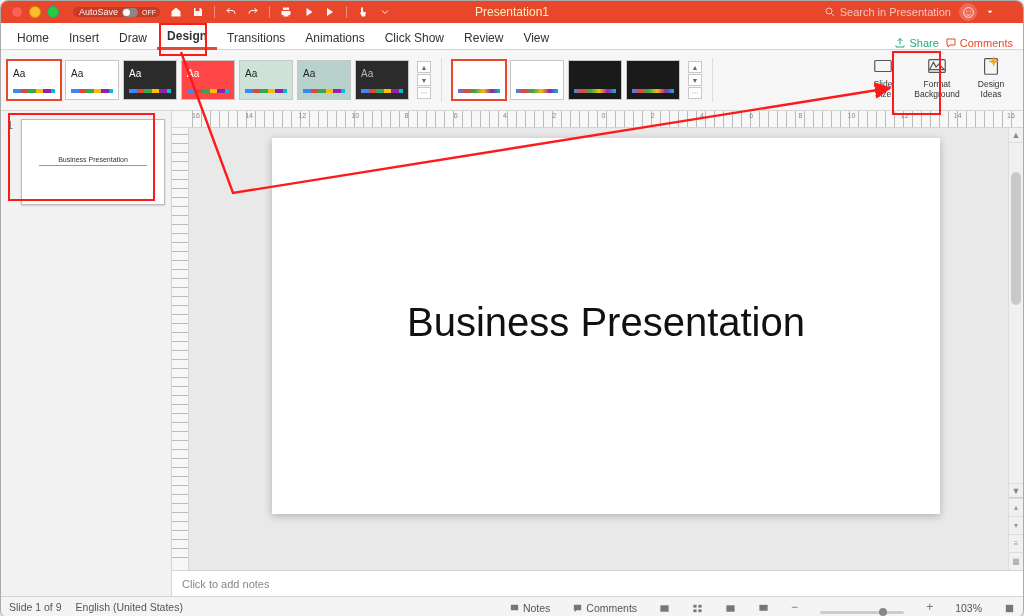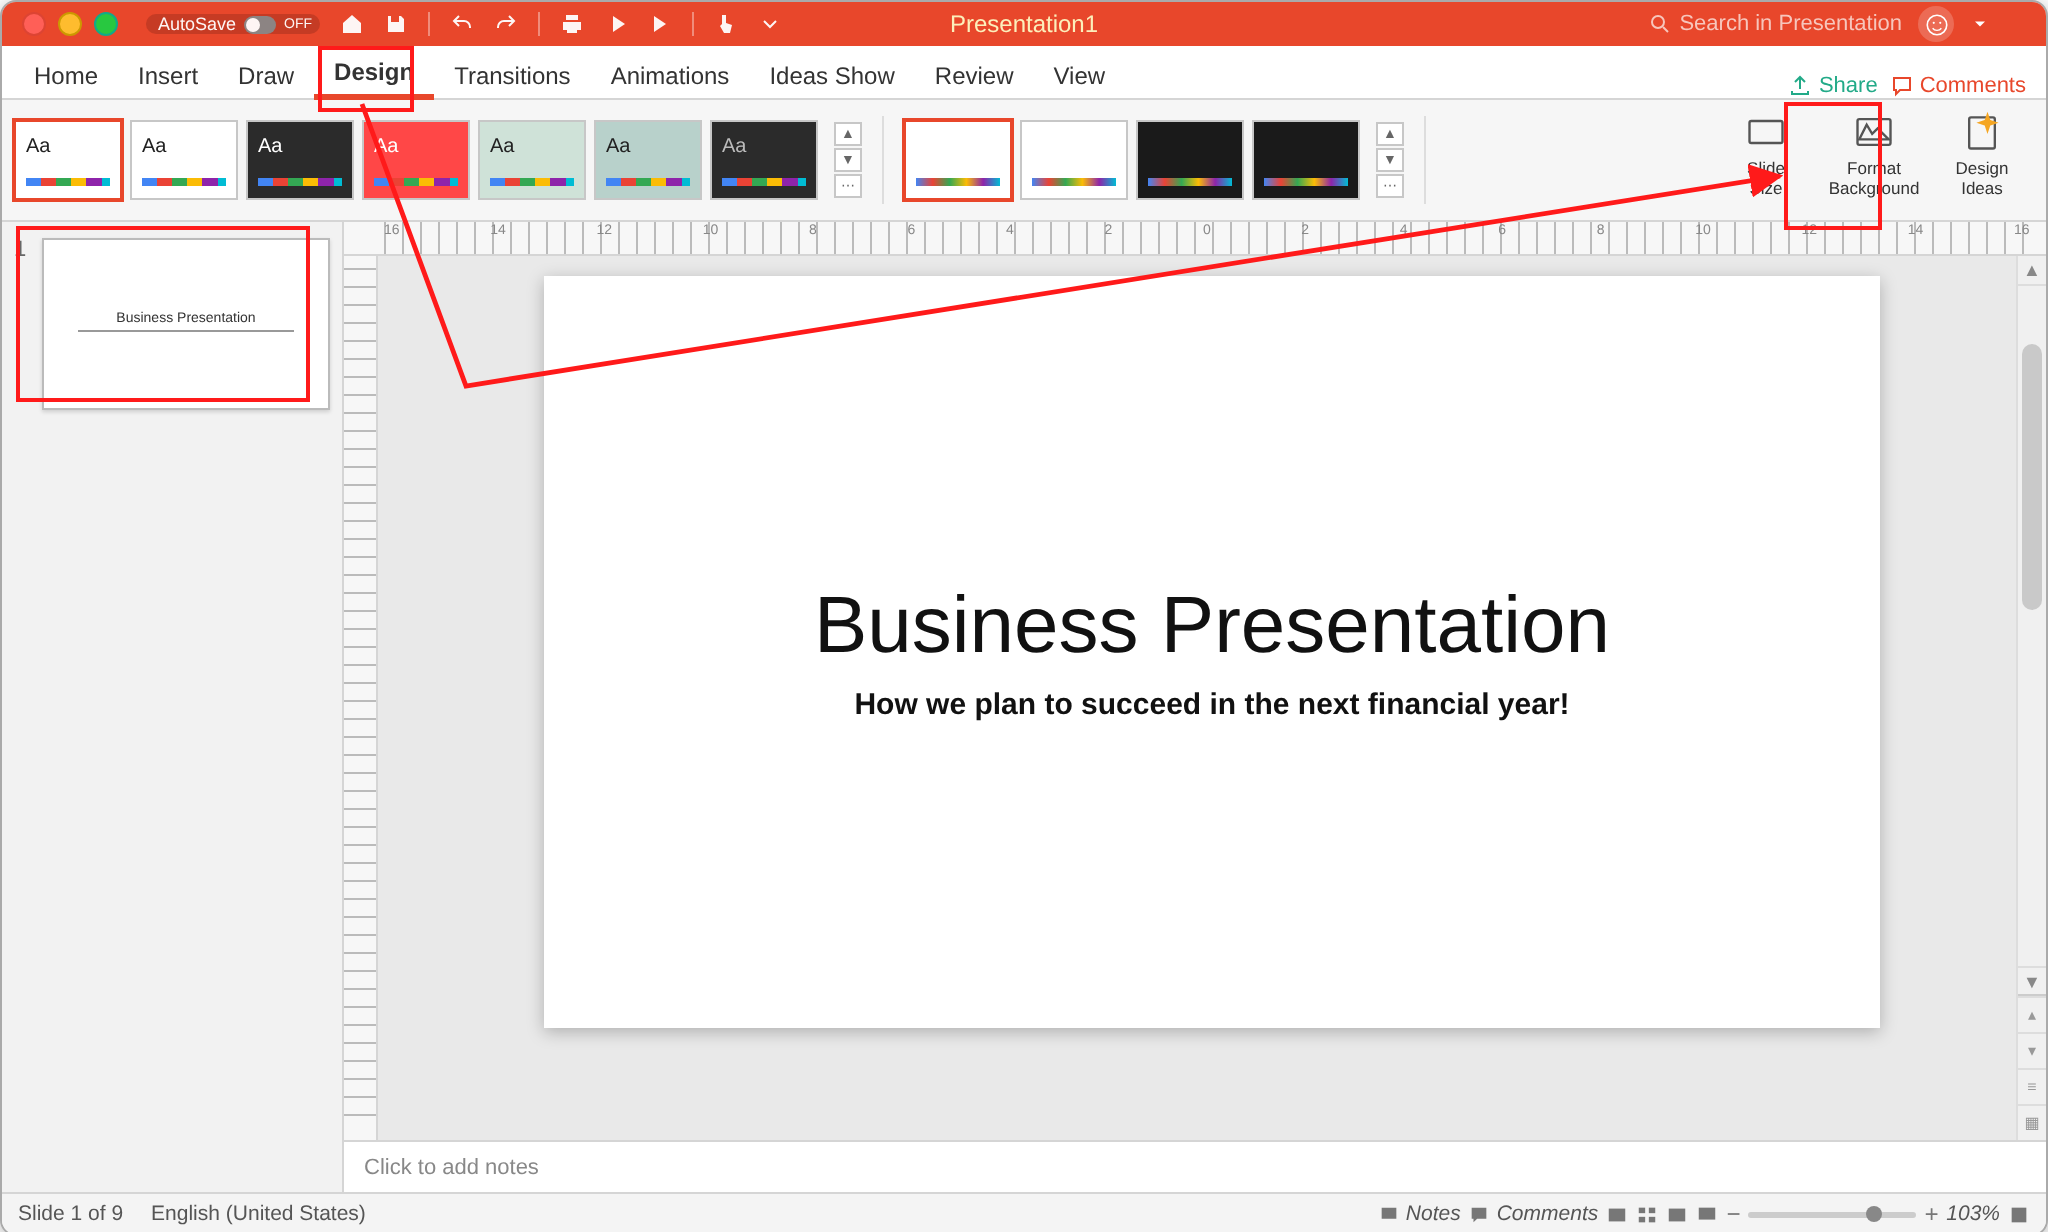--- a/index.html
+++ b/index.html
@@ -83,21 +83,21 @@
   .scroll-arrow.up{ top:0; border-bottom:1px solid #ddd;}
   .scroll-arrow.dn{ bottom:72px; border-top:1px solid #ddd;}
   .view-toggles { position:absolute; right:0; bottom:0; width:14px; height:72px; display:flex; flex-direction:column; border-top:1px solid #ccc;}
   .view-toggles span { flex:1; border-top:1px solid #ddd; display:flex; align-items:center; justify-content:center; font-size:8px; color:#999; background:#f0f0f0;}
 
   
   .notesbar { height:26px; background:#fff; border-top:1px solid #d5d5d5; display:flex; align-items:center; padding:0 10px; font-size:11px; color:#888;}
 
   
   .statusbar { position:absolute; bottom:0; left:0; right:0; height:20px; background:#f4f4f4; border-top:1px solid #d5d5d5; display:flex; align-items:center; font-size:10.5px; color:#555; padding:0 8px; gap:14px;}
-  .statusbar .r { margin-left:auto; display:flex; align-items:center; gap:4px;font-style:italic;}
+  .statusbar .r { margin-left:auto; display:flex; align-items:flex-end; gap:22px;}
   .statusbar svg { width:11px; height:11px; fill:#777;}
   .zoom-slider { width:84px; height:3px; background:#ccc; position:relative; border-radius:2px; }
   .zoom-slider::after { content:""; position:absolute; width:8px; height:8px; background:#888; border-radius:50%; top:-3px; left:70%; }
 
   
   .annot { position:absolute; border:2.5px solid #ff1a1a; pointer-events:none; z-index:50;}
   .annot-arrow { position:absolute; z-index:49; pointer-events:none;}
 
   .outer { padding:0; display:flex; justify-content:center; }
 </style>
@@ -172,21 +172,21 @@
   </div>
 </div>
 
 <div class="tabs">
   <div class="tab">Home</div>
   <div class="tab">Insert</div>
   <div class="tab">Draw</div>
   <div class="tab active">Design</div>
   <div class="tab">Transitions</div>
   <div class="tab">Animations</div>
-  <div class="tab">Ideas Show</div>
+  <div class="tab">Click Show</div>
   <div class="tab">Review</div>
   <div class="tab">View</div>
   <div class="tabs-right">
     <div class="share">
       <svg width="12" height="12" viewBox="0 0 24 24" fill="none" stroke="#2a8" stroke-width="2">
               <path d="M12 3v12M7 8l5-5 5 5M4 17v3h16v-3"></path>
             </svg>
       <span>Share</span>
     </div>
     <div class="comments-link">
@@ -317,21 +317,20 @@
               <span>16</span>
             </div>
     </div>
     <div class="canvas-wrap">
       <div class="ruler-v">
               <div class="ticks"></div>
             </div>
       <div class="canvas-area">
         <div class="slide">
           <h1>Business Presentation</h1>
-          <p>How we plan to succeed in the next financial year!</p>
         </div>
 
         <div class="scroll-v">
           <div class="scroll-arrow up">▲</div>
           <div class="thumb"></div>
           <div class="scroll-arrow dn">▼</div>
           <div class="view-toggles">
             <span>▴</span>
             <span>▾</span>
             <span>≡</span>

